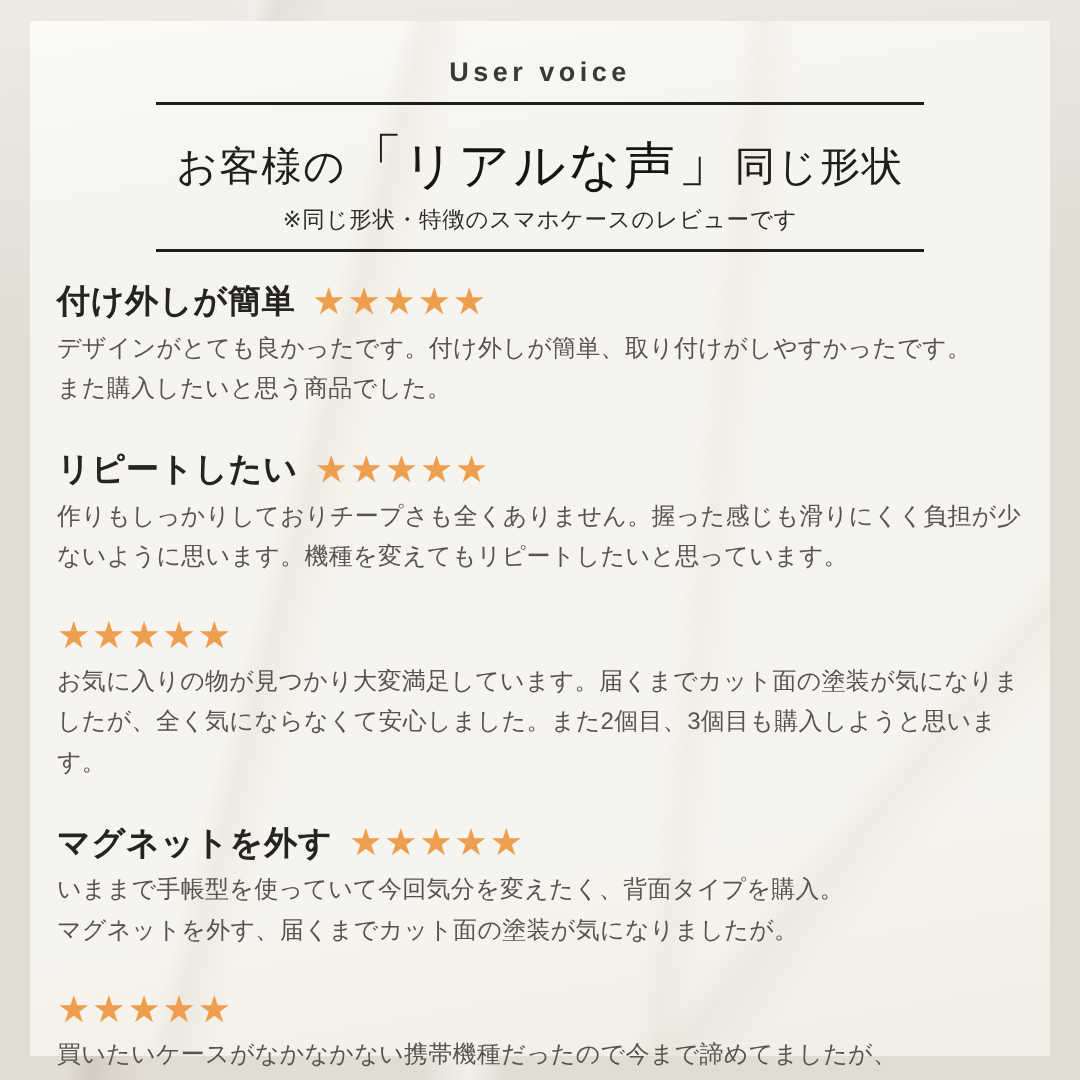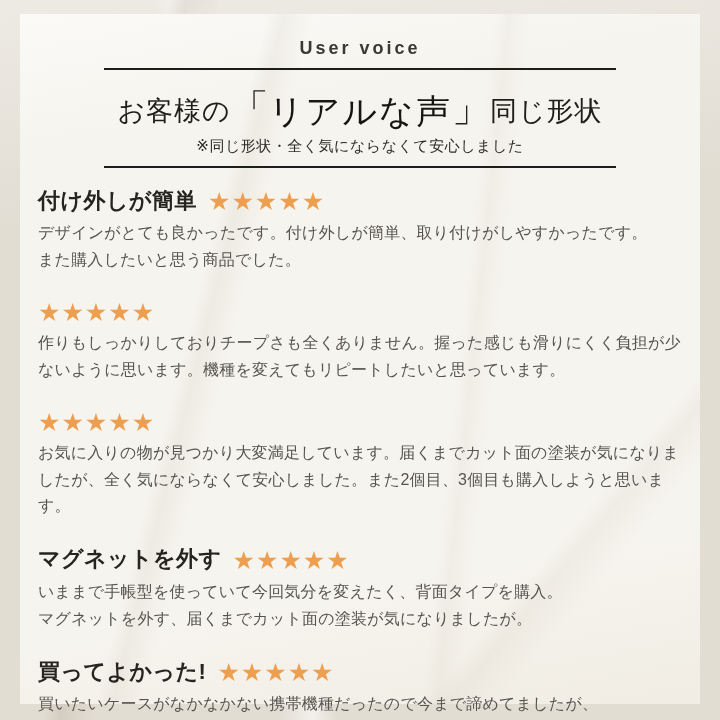--- a/index.html
+++ b/index.html
@@ -130,36 +130,37 @@
     <div class="rule"></div>
 
     <h1 class="title">
       <span class="t-normal">お客様の</span>
       <span class="t-bracket">「</span>
       <span class="t-strong">リアルな声</span>
       <span class="t-bracket">」</span>
       <span class="t-normal">同じ形状</span>
     </h1>
 
-    <div class="subtitle">※同じ形状・全く気にならなくて安心しました</div>
+    <div class="subtitle">※同じ形状・特徴のスマホケースのレビューです</div>
     <div class="rule rule-bottom"></div>
 
     <div class="reviews">
 
       <div class="review">
         <div class="review-head">
           <span class="review-title">付け外しが簡単</span>
           <span class="stars">★★★★★</span>
         </div>
         <div class="review-body">デザインがとても良かったです。付け外しが簡単、取り付けがしやすかったです。
 また購入したいと思う商品でした。</div>
       </div>
 
       <div class="review">
         <div class="review-head">
+          <span class="review-title">リピートしたい</span>
           <span class="stars">★★★★★</span>
         </div>
         <div class="review-body">作りもしっかりしておりチープさも全くありません。握った感じも滑りにくく負担が少ないように思います。機種を変えてもリピートしたいと思っています。</div>
       </div>
 
       <div class="review">
         <div class="review-head">
           <span class="stars">★★★★★</span>
         </div>
         <div class="review-body">お気に入りの物が見つかり大変満足しています。届くまでカット面の塗装が気になりましたが、全く気にならなくて安心しました。また2個目、3個目も購入しようと思います。</div>
@@ -169,21 +170,20 @@
         <div class="review-head">
           <span class="review-title">マグネットを外す</span>
           <span class="stars">★★★★★</span>
         </div>
         <div class="review-body">いままで手帳型を使っていて今回気分を変えたく、背面タイプを購入。
 マグネットを外す、届くまでカット面の塗装が気になりましたが。</div>
       </div>
 
       <div class="review">
         <div class="review-head">
-          <span class="review-title">買ってよかった!</span>
           <span class="stars">★★★★★</span>
         </div>
         <div class="review-body">買いたいケースがなかなかない携帯機種だったので今まで諦めてましたが、
 購入させて頂いた商品は丁度いい硬さで満足です。またリピートしたいと思いました。</div>
       </div>
 
     </div>
   </div>
 </div>
 

